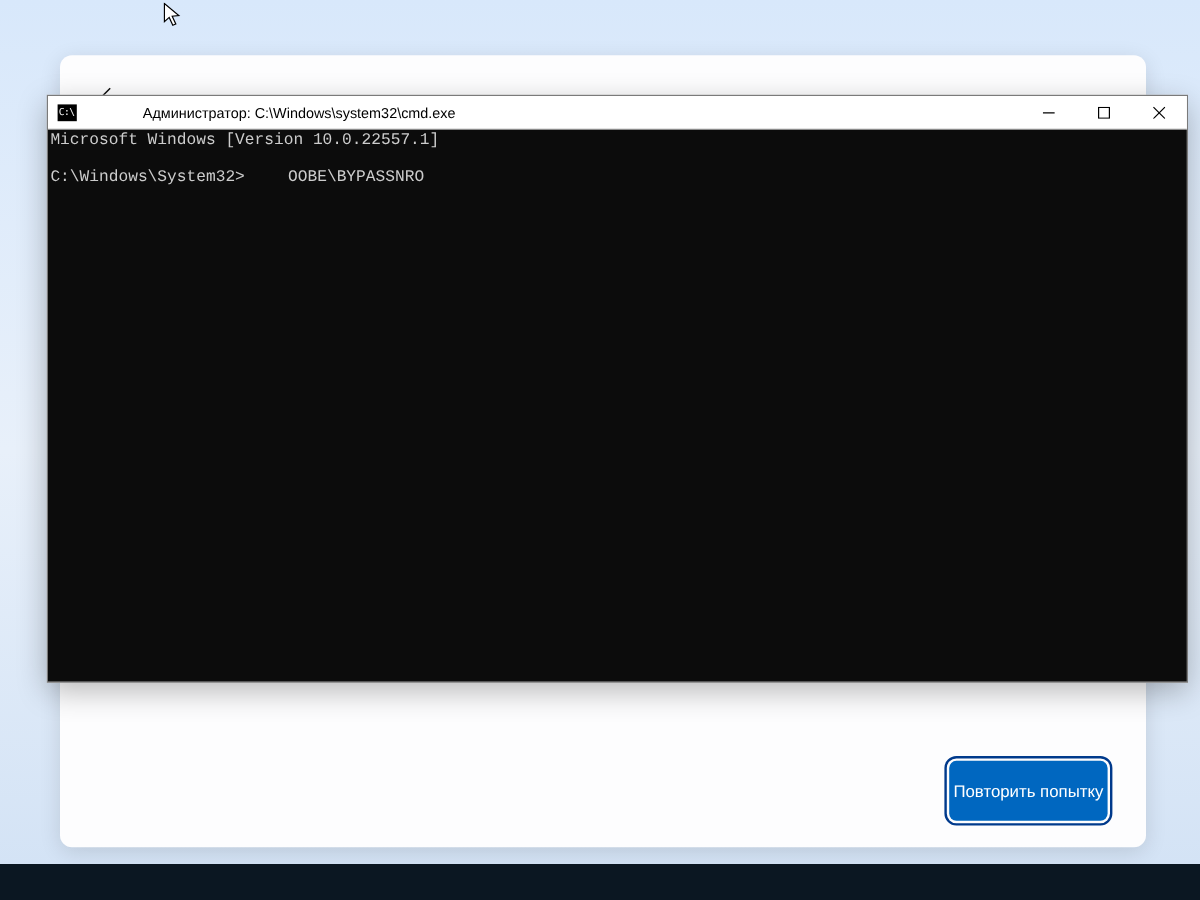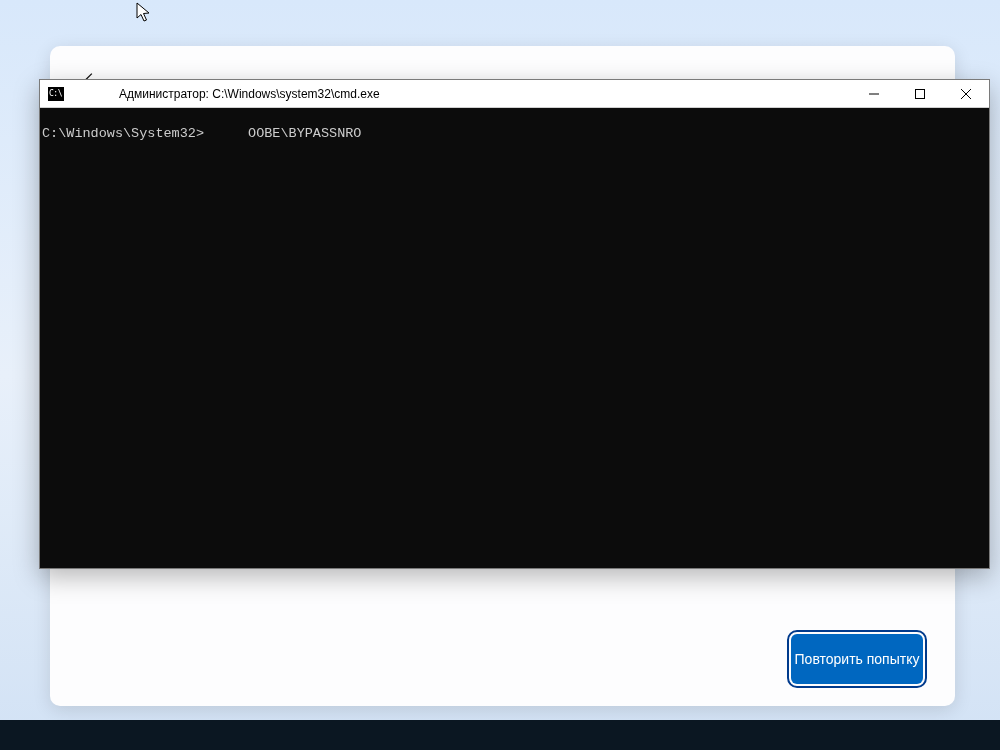--- a/index.html
+++ b/index.html
@@ -121,22 +121,22 @@
     background: #0c0c0c;
     color: #cccccc;
     font-family: Consolas, "Courier New", monospace;
     font-size: 13.5px;
     line-height: 1.15;
     padding: 2px 0 0 2px;
     white-space: pre;
     overflow: hidden;
   }
   .terminal .line { display: block; }
-  .prompt-row { display: flex; gap: 44px; }
-  .typed { color: #cccccc; }
+  .prompt-row { display: flex; }
+  .typed { color: #cccccc; margin-left: 36px; }
 </style>
 </head>
 <body>
 
 <div class="desktop">
 
   <div class="oobe-card">
     <div class="back-arrow">
       <svg width="22" height="22" viewBox="0 0 24 24" fill="none" stroke="currentColor" stroke-width="1.4">
         <path d="M14 5 L7 12 L14 19"></path>
@@ -161,21 +161,21 @@
             </svg>
         </button>
         <button class="win-btn close" aria-label="close">
           <svg width="10" height="10" viewBox="0 0 10 10">
               <line x1="0" y1="0" x2="10" y2="10" stroke="#000" stroke-width="1"></line>
               <line x1="10" y1="0" x2="0" y2="10" stroke="#000" stroke-width="1"></line>
             </svg>
         </button>
       </div>
     </div>
-    <div class="terminal"><span class="line"> </span><span class="prompt-row"><span>C:\Windows\System32&gt;</span><span class="typed">OOBE\BYPASSNRO</span></span></div>
+    <div class="terminal"><span class="line">Microsoft Windows [Version 10.0.22557.1]</span><span class="line"> </span><span class="prompt-row"><span>C:\Windows\System32&gt;</span><span class="typed">OOBE\BYPASSNRO</span></span></div>
   </div>
 
   <div class="cursor">
     <svg width="16" height="22" viewBox="0 0 16 22">
       <path d="M1 1 L1 16 L5 12.5 L8 19 L10.5 18 L7.5 11.5 L13 11 Z" fill="#fff" stroke="#000" stroke-width="1"></path>
     </svg>
   </div>
 
   <div class="taskbar"></div>
 </div>

